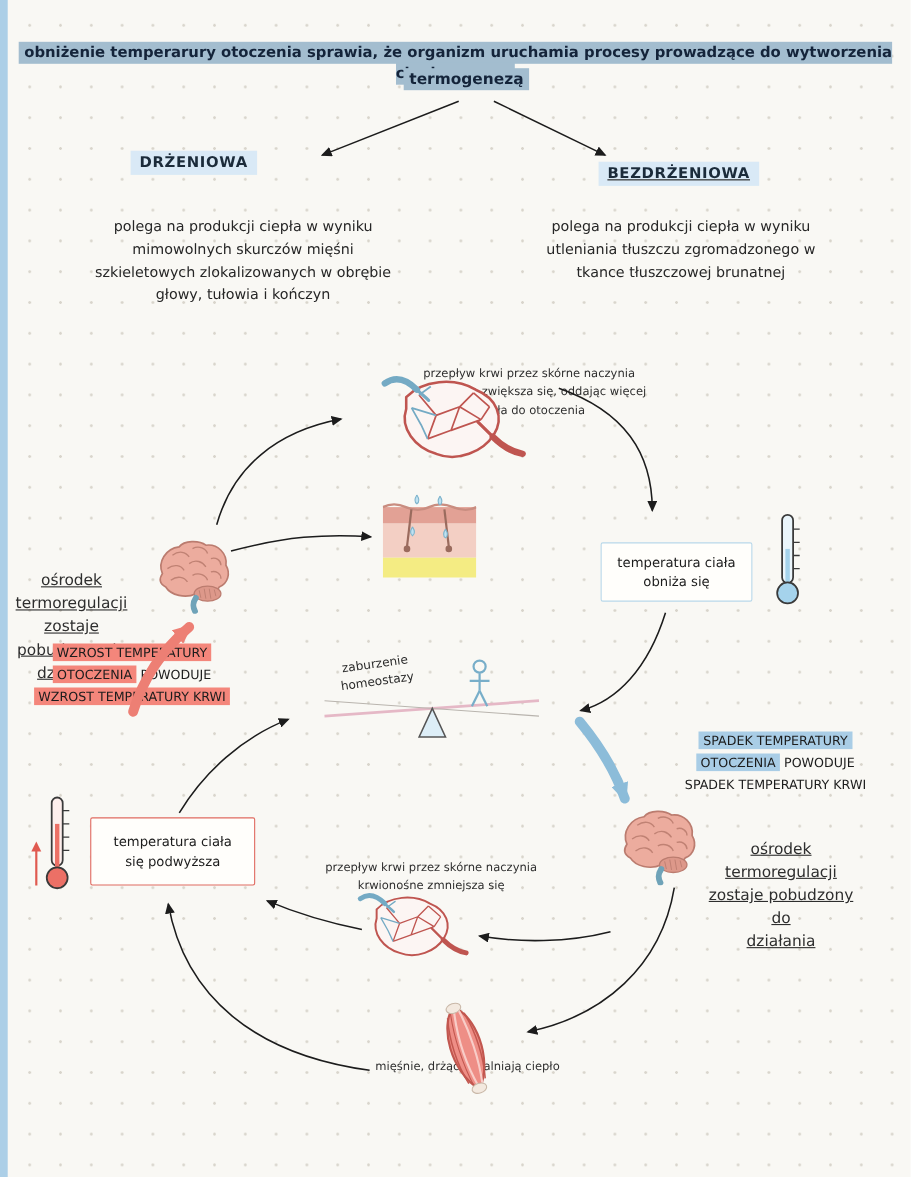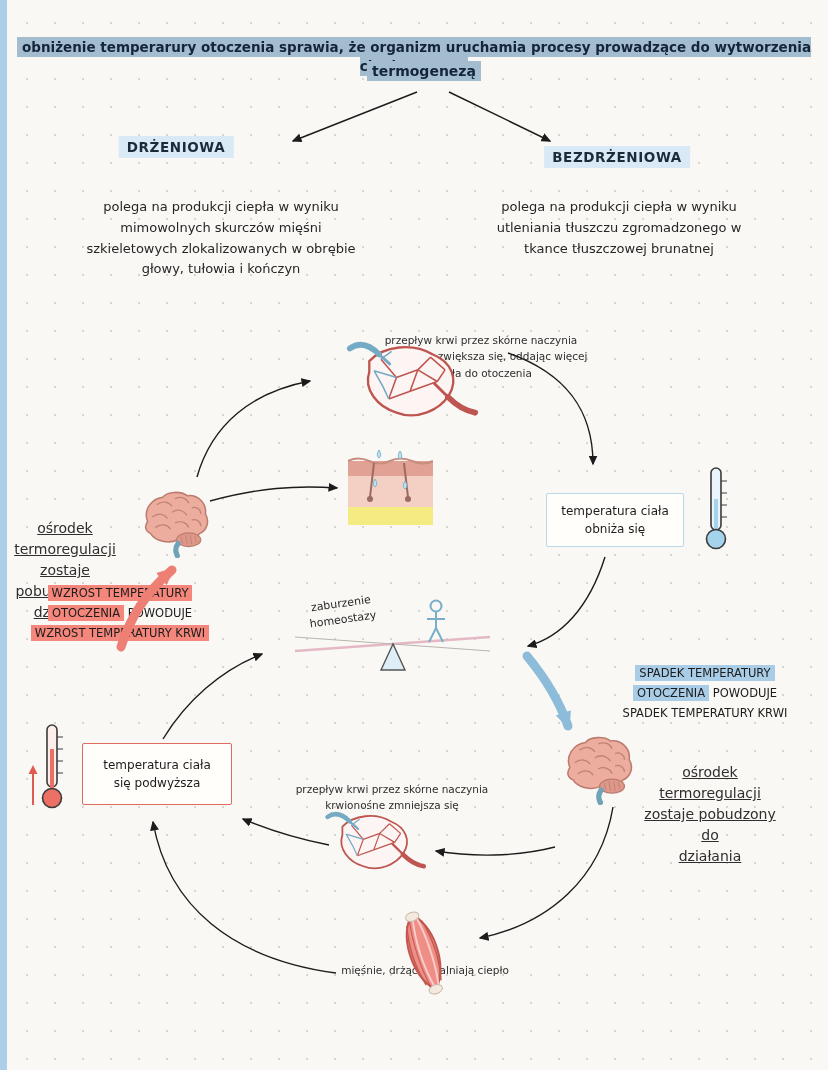--- a/index.html
+++ b/index.html
@@ -134,21 +134,21 @@
   </div>
 
   <div class="abs translate-ctr" style="left:176px; top:137px;">
     <span class="hl-blue-title">DRŻENIOWA</span>
   </div>
   <div class="abs body-text pre ctr" style="left:62px; top:181px; width:318px;">polega na produkcji ciepła w wyniku
 mimowolnych skurczów mięśni
 szkieletowych zlokalizowanych w obrębie
 głowy, tułowia i kończyn</div>
 
-  <div class="abs translate-ctr" style="left:617px; top:147px;">
+  <div class="abs translate-ctr" style="left:617px; top:147px;text-decoration:underline;">
     <span class="hl-blue-title">BEZDRŻENIOWA</span>
   </div>
   <div class="abs body-text pre ctr" style="left:460px; top:181px; width:318px;">polega na produkcji ciepła w wyniku
 utleniania tłuszczu zgromadzonego w
 tkance tłuszczowej brunatnej</div>
 
   <div class="abs caption pre ctr" style="left:331px; top:316px; width:300px;">przepływ krwi przez skórne naczynia
 krwionośne zwiększa się, oddając więcej
 ciepła do otoczenia</div>
   <div class="abs caption-sm pre ctr" style="left:6px; top:502px; width:118px;">ośrodek termoregulacji

